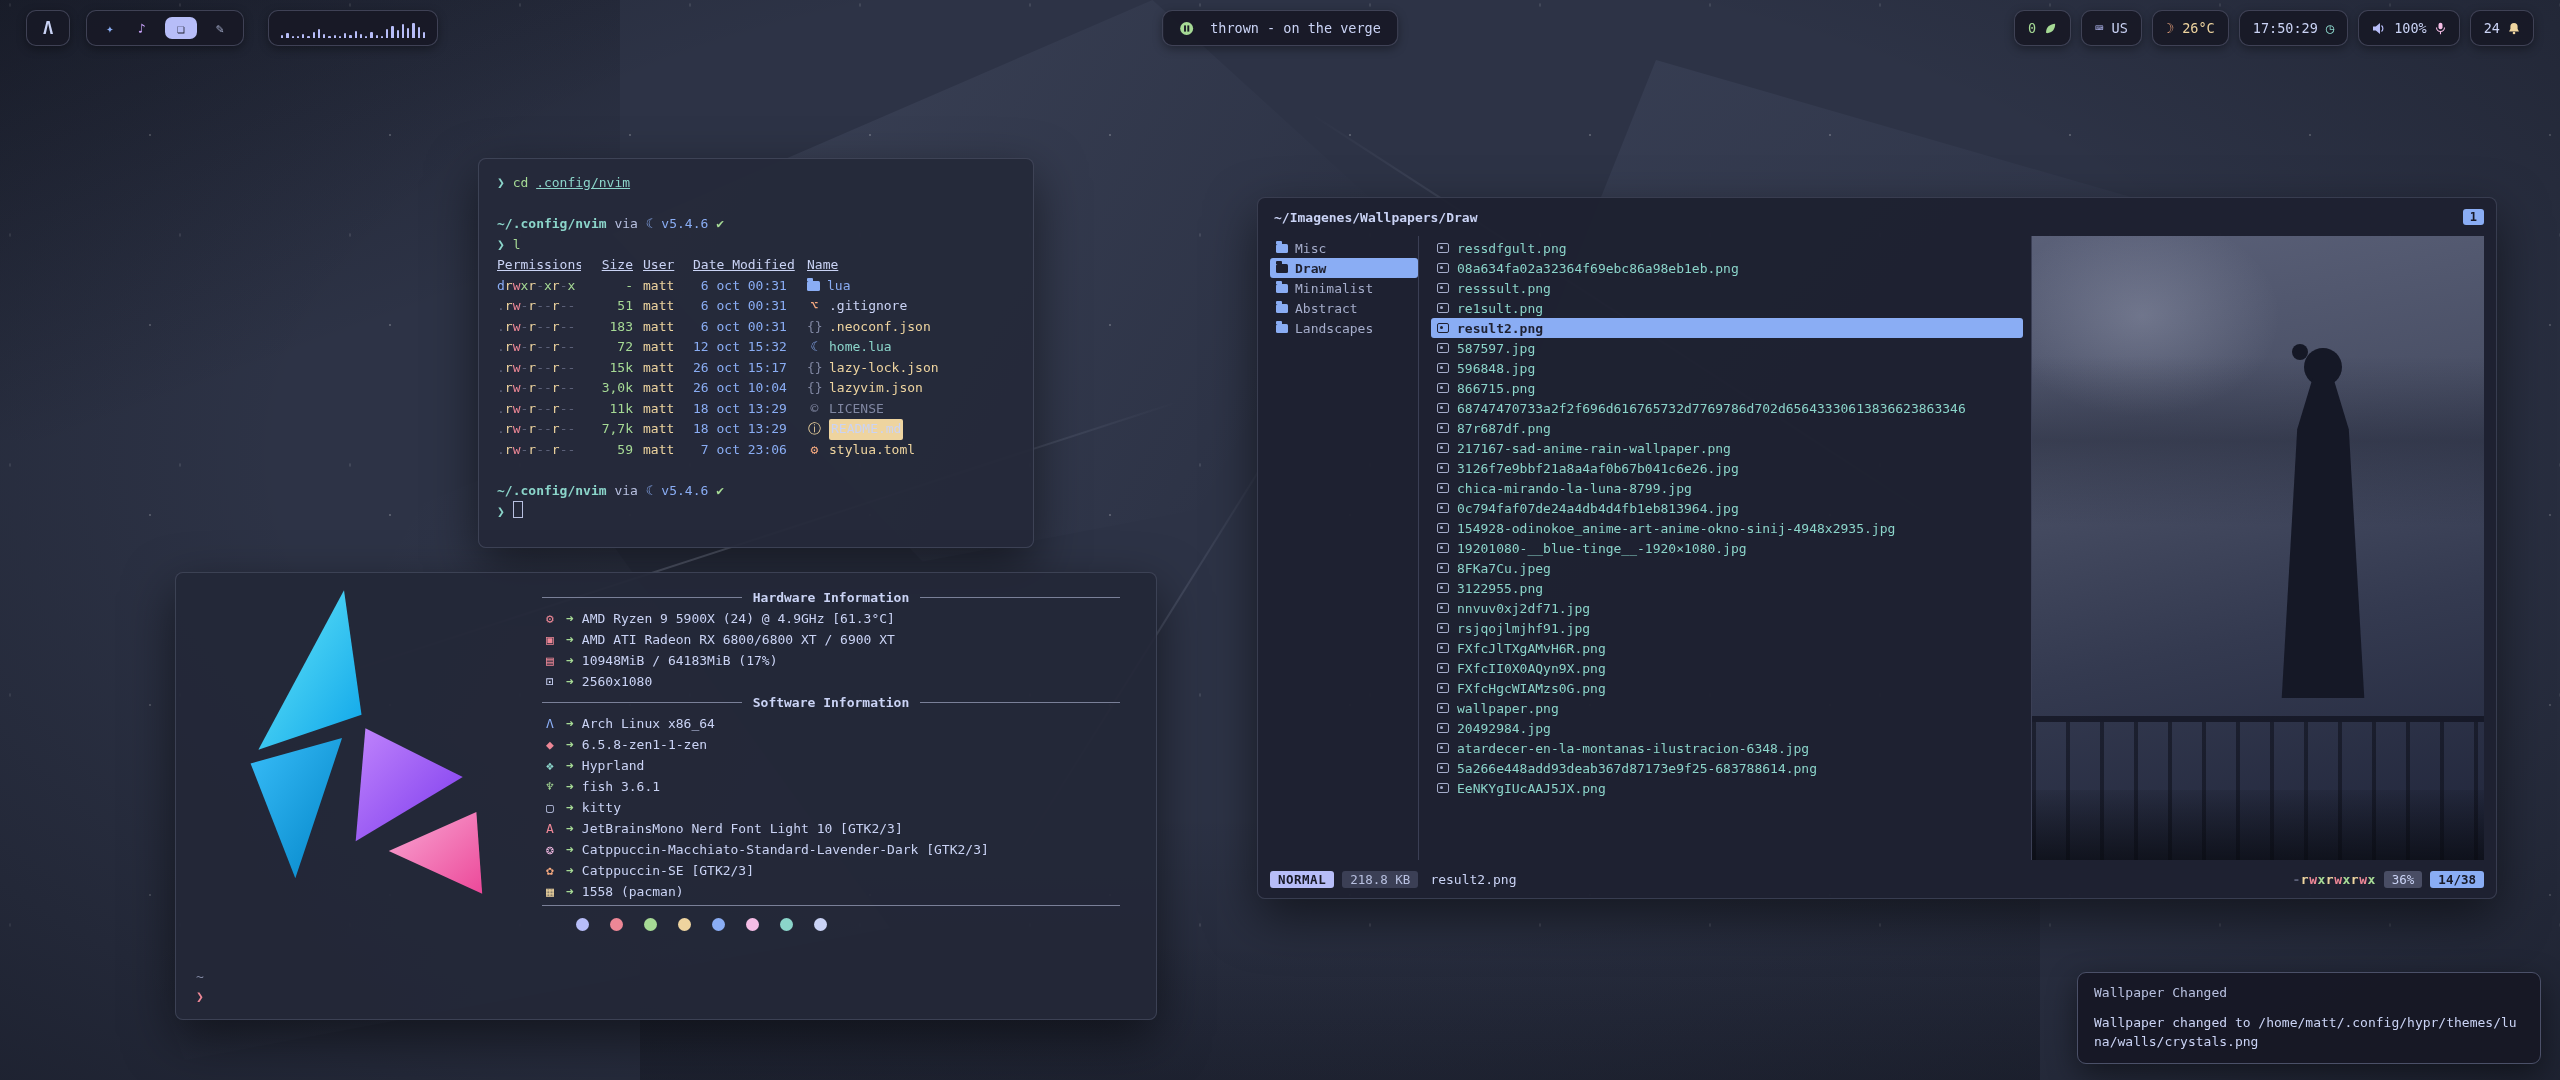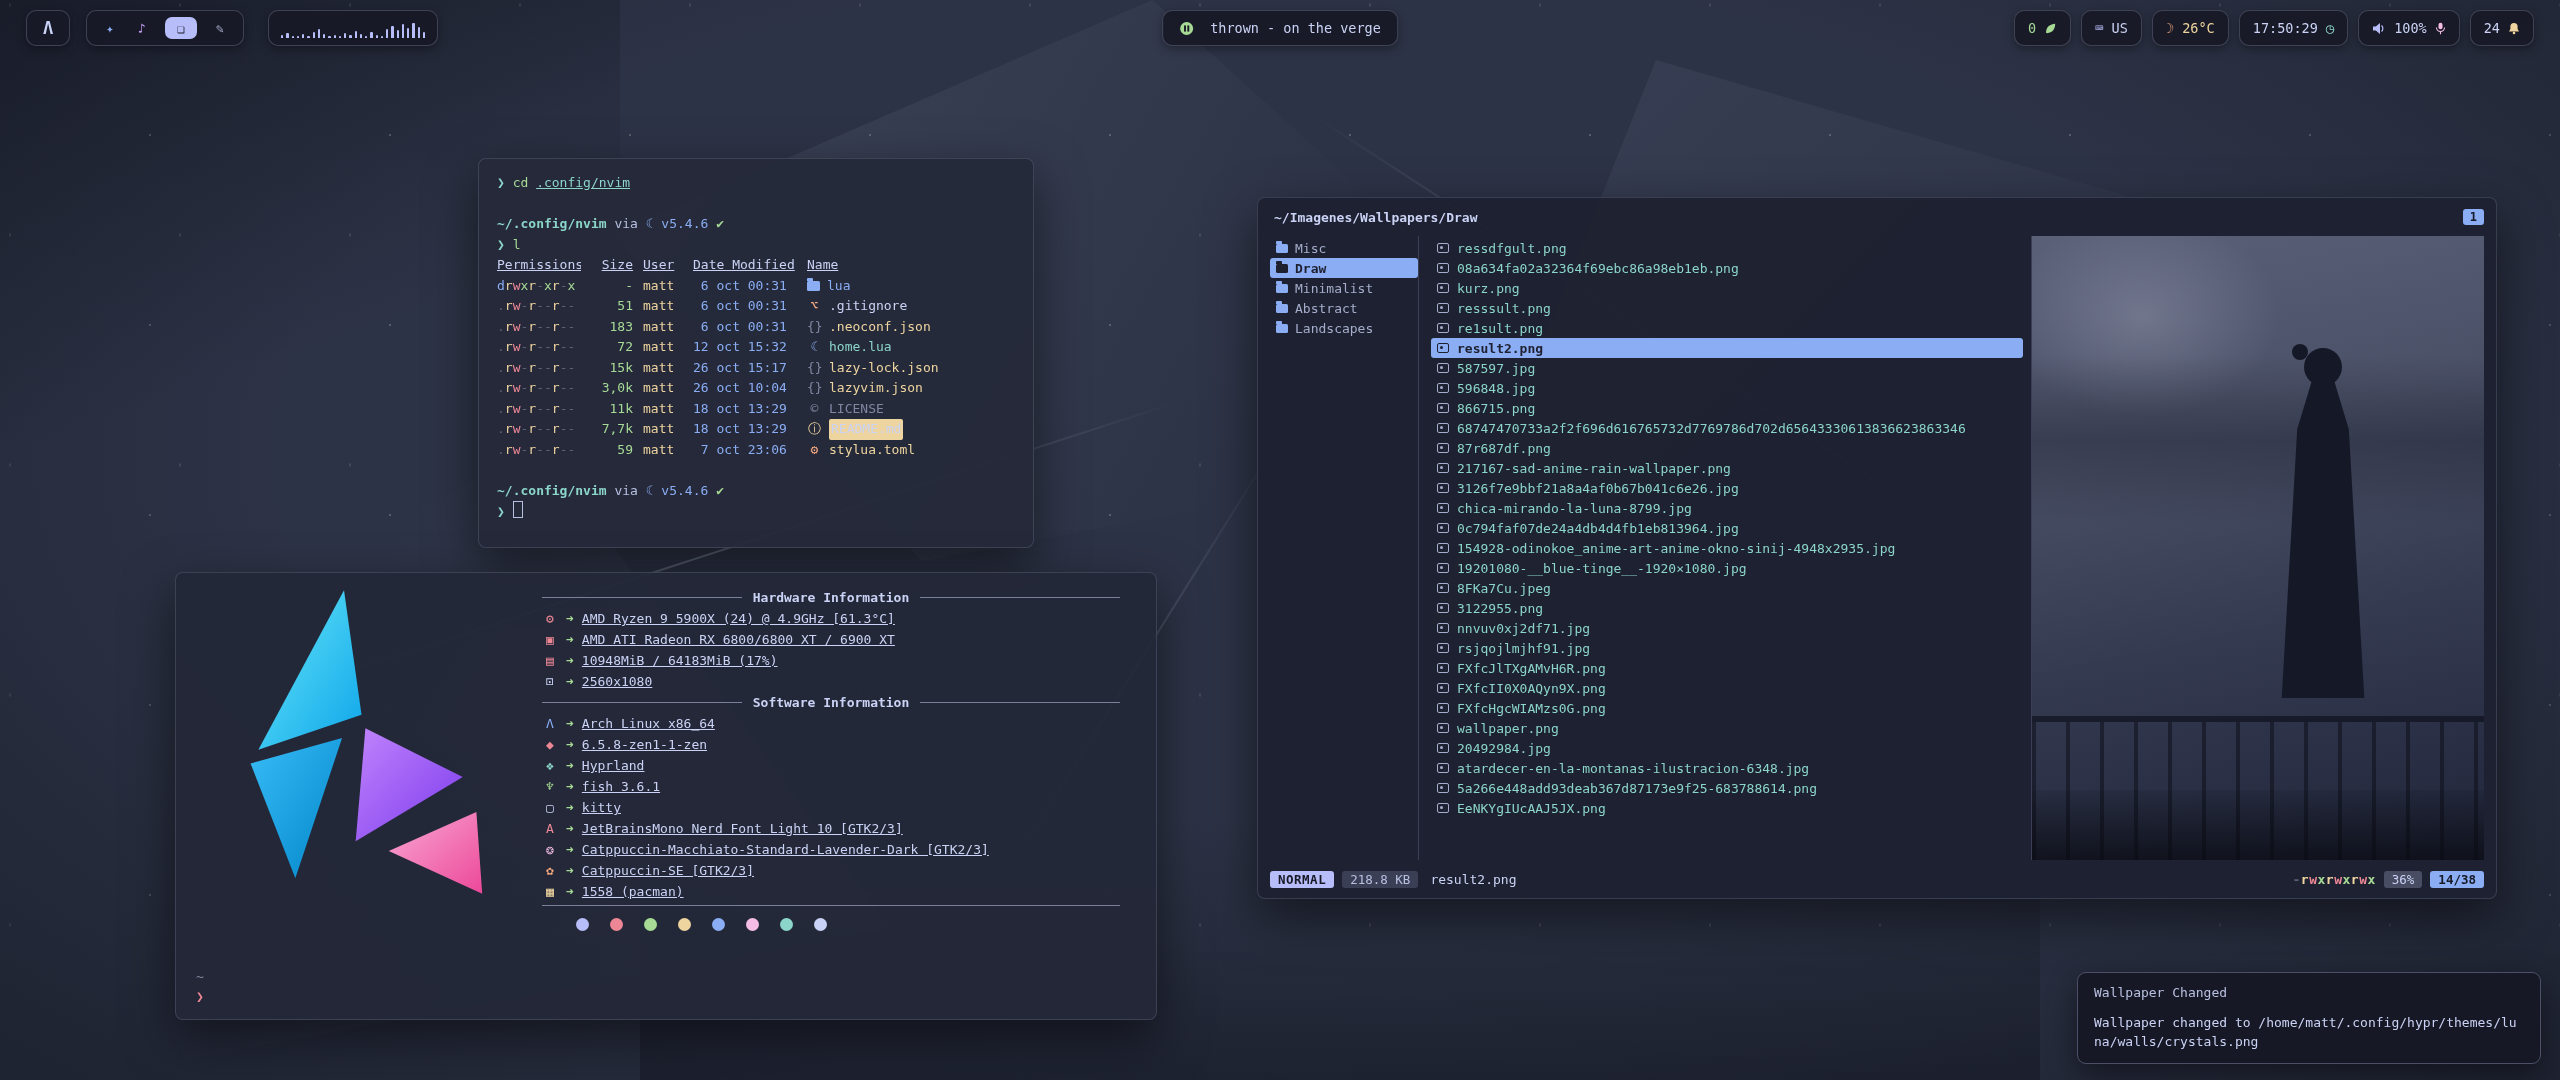--- a/index.html
+++ b/index.html
@@ -78,21 +78,21 @@
   
   .fetch{left:175px;top:572px;width:982px;height:448px;background:rgba(35,39,55,.94);}
   .fetch-logo{position:absolute;left:22px;top:12px;width:292px;height:314px;}
   .fetch-info{position:absolute;left:366px;top:14px;width:578px;font-size:13px;line-height:21px;color:#cad3f5;}
   .sect-head{display:flex;align-items:center;gap:9px;height:21px;}
   .sect-line{flex:1;border-top:1px solid #7a8098;}
   .sect-title{font-weight:bold;color:#cad3f5;padding:0 2px;}
   .fi{display:flex;gap:8px;height:21px;align-items:center;}
   .fi-ico{width:16px;text-align:center;font-size:13px;flex:none;}
   .fi-arrow{color:#a6da95;flex:none;}
-  .fi-text{color:#cad3f5;white-space:pre;text-decoration:underline;}
+  .fi-text{color:#cad3f5;white-space:pre;}
   .sect-close{border-top:1px solid #7a8098;margin-top:3px;}
   .dots{display:flex;gap:21px;margin:12px 0 0 34px;}
   .dot{width:13px;height:13px;border-radius:50%;}
   .fetch-prompt{position:absolute;left:20px;bottom:12px;font-size:13px;line-height:20px;}
   .fp-path{color:#8087a2;}
   .fp-char{color:#ed8796;font-weight:bold;}
 
   
   .fm{left:1257px;top:197px;width:1240px;height:702px;background:rgba(30,33,49,.97);font-size:13px;}
   .fm-head{position:absolute;top:8px;left:16px;right:12px;height:22px;display:flex;justify-content:space-between;align-items:center;}
@@ -491,24 +491,20 @@
         <div class="file-row">
           <span class="imgico"></span>
           <span class="file-label">ressdfgult.png</span>
         </div>
         <div class="file-row">
           <span class="imgico"></span>
           <span class="file-label">08a634fa02a32364f69ebc86a98eb1eb.png</span>
         </div>
         <div class="file-row">
           <span class="imgico"></span>
-          <span class="file-label">kurz.png</span>
-        </div>
-        <div class="file-row">
-          <span class="imgico"></span>
           <span class="file-label">resssult.png</span>
         </div>
         <div class="file-row">
           <span class="imgico"></span>
           <span class="file-label">re1sult.png</span>
         </div>
         <div class="file-row selected">
           <span class="imgico"></span>
           <span class="file-label">result2.png</span>
         </div>

